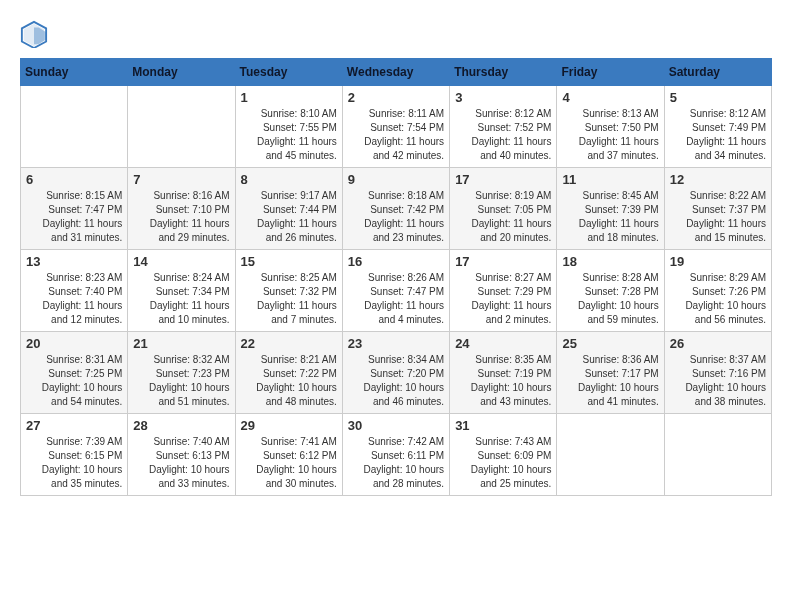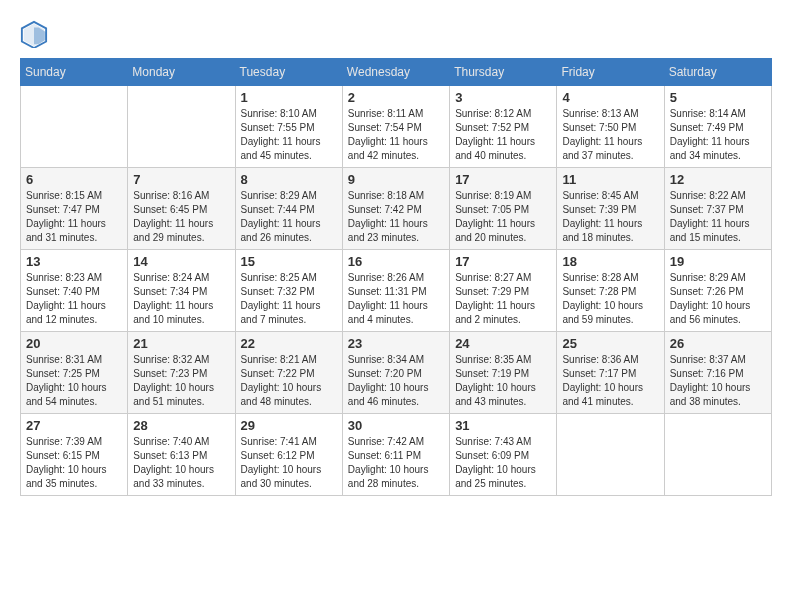--- a/index.html
+++ b/index.html
@@ -53,23 +53,23 @@
       color: #333;
       font-weight: bold;
     }
     table {
       width: 100%;
       border-collapse: collapse;
       table-layout: fixed;
     }
     th {
       background-color: #3a7abf;
-      color: #e5e5e5;
+      color: #0f172a;
       font-size: 12px;
-      font-weight: normal;
+      font-weight: bold;
       padding: 6px 4px;
       text-align: left;
       border: 1px solid #3a7abf;
     }
     td {
       border: 1px solid #ccc;
       vertical-align: top;
       padding: 4px 5px;
       font-size: 10px;
       color: #333;
@@ -79,20 +79,21 @@
       font-size: 13px;
       font-weight: bold;
       color: #333;
       display: block;
       margin-bottom: 2px;
     }
     .day-info {
       font-size: 10px;
       color: #333;
       line-height: 1.4;
+      text-align: right;
     }
     tr:nth-child(even) td {
       background-color: #f5f5f5;
     }
     tr:nth-child(odd) td {
       background-color: #ffffff;
     }
     thead tr th { background-color: #3a7abf; }
   </style>
 </head>
@@ -151,41 +152,41 @@
 Daylight: 11 hours and 40 minutes.</div>
         </td>
         <td>
           <span class="day-number">4</span>
           <div class="day-info">Sunrise: 8:13 AM
 Sunset: 7:50 PM
 Daylight: 11 hours and 37 minutes.</div>
         </td>
         <td>
           <span class="day-number">5</span>
-          <div class="day-info">Sunrise: 8:14 AM
+          <div class="day-info">Sunrise: 8:12 AM
 Sunset: 7:49 PM
 Daylight: 11 hours and 34 minutes.</div>
         </td>
       </tr>
       <tr>
         <td>
           <span class="day-number">6</span>
           <div class="day-info">Sunrise: 8:15 AM
 Sunset: 7:47 PM
 Daylight: 11 hours and 31 minutes.</div>
         </td>
         <td>
           <span class="day-number">7</span>
           <div class="day-info">Sunrise: 8:16 AM
-Sunset: 6:45 PM
+Sunset: 7:10 PM
 Daylight: 11 hours and 29 minutes.</div>
         </td>
         <td>
           <span class="day-number">8</span>
-          <div class="day-info">Sunrise: 8:29 AM
+          <div class="day-info">Sunrise: 9:17 AM
 Sunset: 7:44 PM
 Daylight: 11 hours and 26 minutes.</div>
         </td>
         <td>
           <span class="day-number">9</span>
           <div class="day-info">Sunrise: 8:18 AM
 Sunset: 7:42 PM
 Daylight: 11 hours and 23 minutes.</div>
         </td>
         <td>
@@ -222,21 +223,21 @@
         </td>
         <td>
           <span class="day-number">15</span>
           <div class="day-info">Sunrise: 8:25 AM
 Sunset: 7:32 PM
 Daylight: 11 hours and 7 minutes.</div>
         </td>
         <td>
           <span class="day-number">16</span>
           <div class="day-info">Sunrise: 8:26 AM
-Sunset: 11:31 PM
+Sunset: 7:47 PM
 Daylight: 11 hours and 4 minutes.</div>
         </td>
         <td>
           <span class="day-number">17</span>
           <div class="day-info">Sunrise: 8:27 AM
 Sunset: 7:29 PM
 Daylight: 11 hours and 2 minutes.</div>
         </td>
         <td>
           <span class="day-number">18</span>

